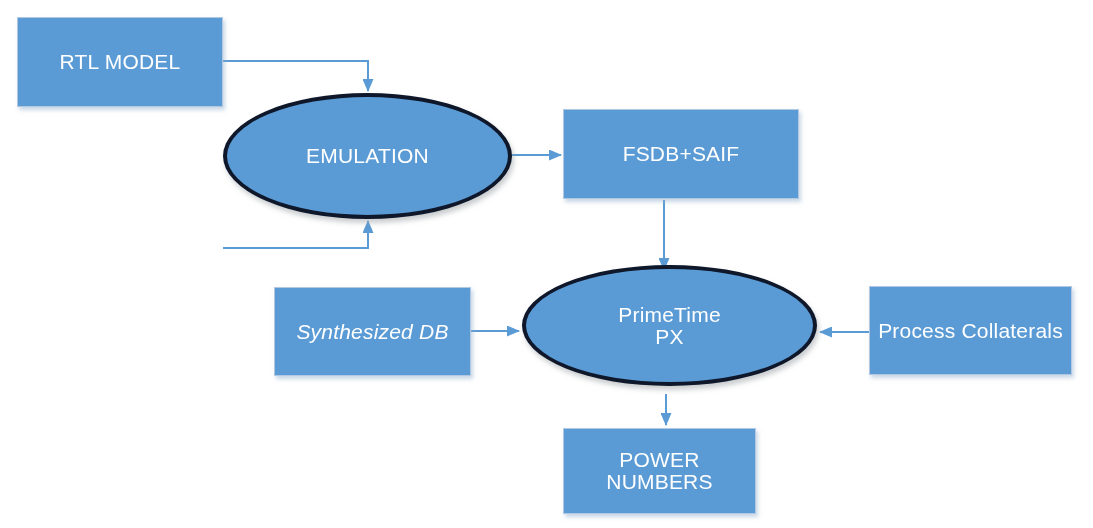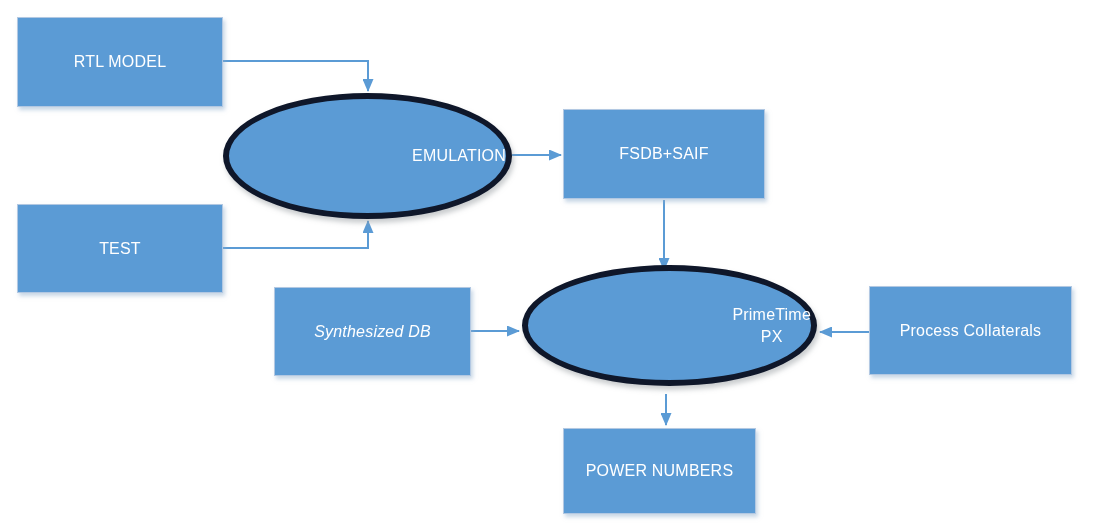--- a/index.html
+++ b/index.html
@@ -28,28 +28,27 @@
     align-items: center;
     justify-content: center;
     text-align: center;
     box-sizing: border-box;
   }
   .node.rect {
     border: 1px solid #b2c8e2;
     box-shadow: 2px 3px 4px rgba(145, 175, 205, 0.5);
   }
   .node.ellipse {
-    border: 6px solid #0f172a;
+    border: 4px solid #0f172a;
     border-radius: 50%;
     box-shadow: 2px 4px 5px rgba(150, 155, 160, 0.5);
-    justify-content: flex-end;
   }
   .node .label {
     color: #ffffff;
-    font-size: 16px;
+    font-size: 21px;
     line-height: 22px;
     white-space: pre-line;
     letter-spacing: 0.2px;
     user-select: none;
   }
 </style>
 </head>
 <body>
 
 <div class="canvas">
@@ -68,29 +67,26 @@
       <path d="M 471 331 L 519 331" marker-end="url(#arrowhead)"></path>
       <path d="M 869 332 L 820 332" marker-end="url(#arrowhead)"></path>
       <path d="M 666 394 L 666 425" marker-end="url(#arrowhead)"></path>
     </g>
   </svg>
 
   <div class="node rect" style="left:17px; top:17px; width:206px; height:90px;">
     <span class="label">RTL MODEL</span>
   </div>
 
-  <div class="node rect" style="left:17px; top:204px; width:206px; height:89px;">
-    <span class="label">TEST</span>
-  </div>
 
   <div class="node ellipse" style="left:223px; top:93px; width:289px; height:126px;">
     <span class="label">EMULATION</span>
   </div>
 
-  <div class="node rect" style="left:563px; top:109px; width:202px; height:90px;">
+  <div class="node rect" style="left:563px; top:109px; width:236px; height:90px;">
     <span class="label">FSDB+SAIF</span>
   </div>
 
   <div class="node rect" style="left:274px; top:287px; width:197px; height:89px;font-style:italic;">
     <span class="label">Synthesized DB</span>
   </div>
 
   <div class="node ellipse" style="left:522px; top:265px; width:295px; height:121px;">
     <span class="label">PrimeTime
 PX</span>

